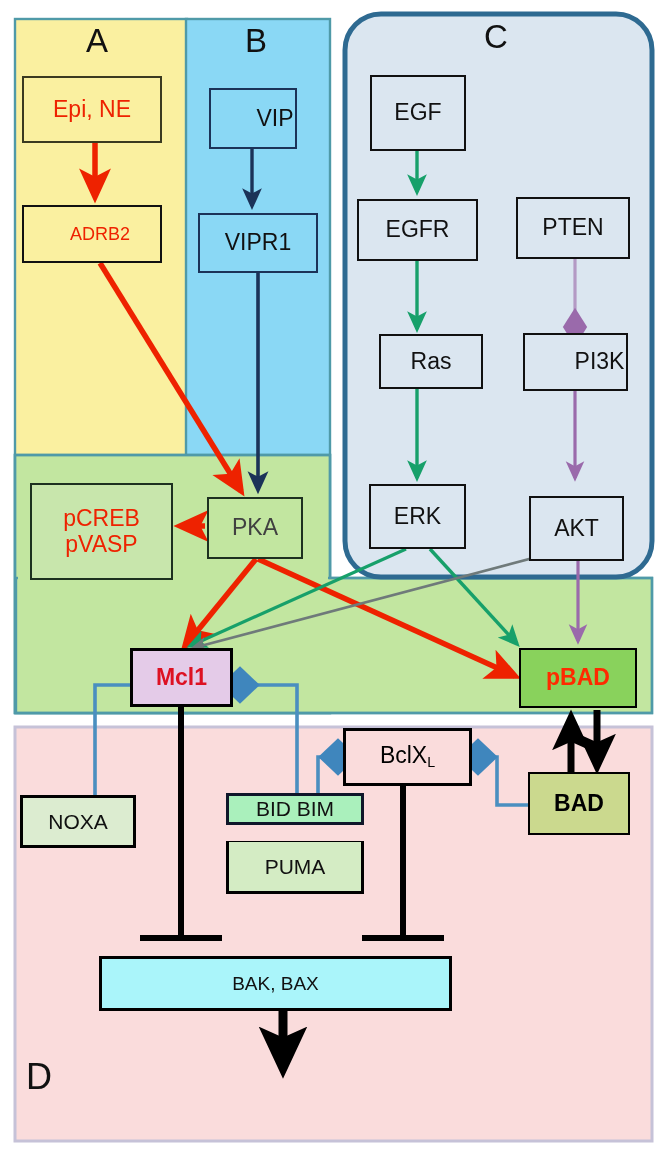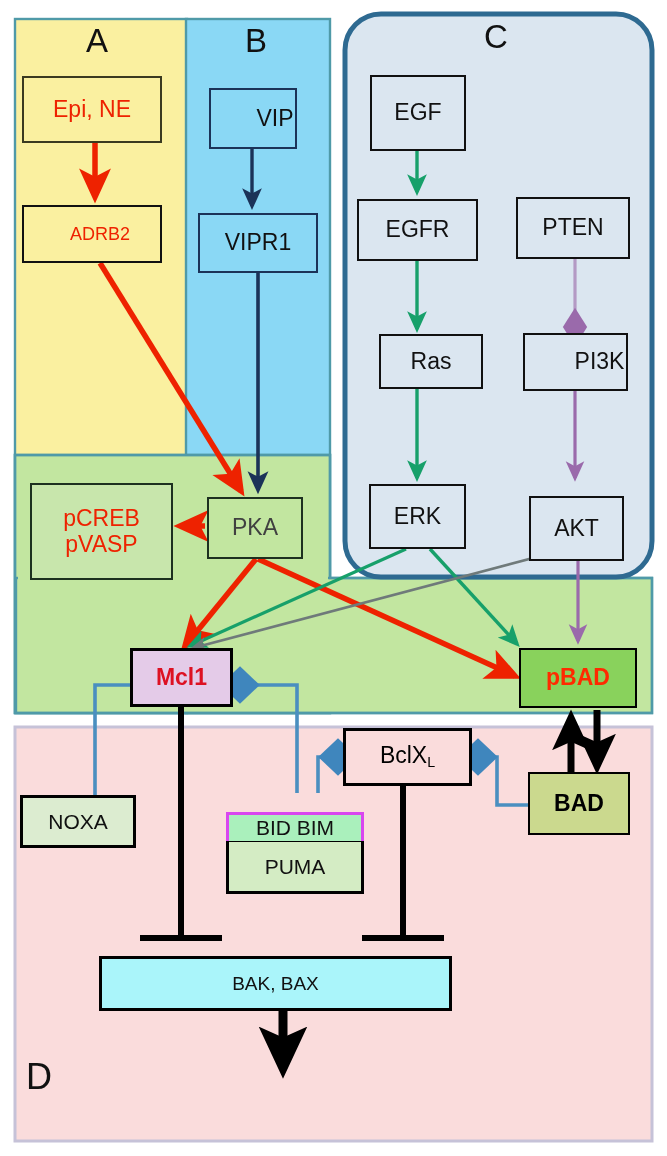--- a/index.html
+++ b/index.html
@@ -235,22 +235,22 @@
   <div class="nodebox" style="left:343px;top:728px;width:129px;height:58px;background:#fadcdc;border:3px solid #000;
               color:#000;font-size:23px;">
     <span class="lab"><span>BclX</span><span class="sub">L</span></span>
   </div>
 
   <div class="nodebox" style="left:20px;top:795px;width:116px;height:53px;background:#dcecd0;border:3px solid #000;
               color:#111;font-size:21px;">
     <span class="lab">NOXA</span>
   </div>
 
-  <div class="nodebox" style="left:226px;top:793px;width:138px;height:32px;background:#aaf0bc;border:3px solid #d946ef;
-              color:#111;font-size:21px;margin-top:19px;">
+  <div class="nodebox" style="left:226px;top:793px;width:138px;height:32px;background:#aaf0bc;border:3px solid #0f172a;
+              color:#111;font-size:21px;">
     <span class="lab">BID BIM</span>
   </div>
 
   <div class="nodebox" style="left:226px;top:841px;width:138px;height:53px;background:#d4ecc4;border:3px solid #000;
               border-top:1.5px solid #000;color:#111;font-size:21px;">
     <span class="lab">PUMA</span>
   </div>
 
   <div class="nodebox" style="left:99px;top:956px;width:353px;height:55px;background:#aaf5fa;border:3px solid #000;
               color:#111;font-size:19px;">

